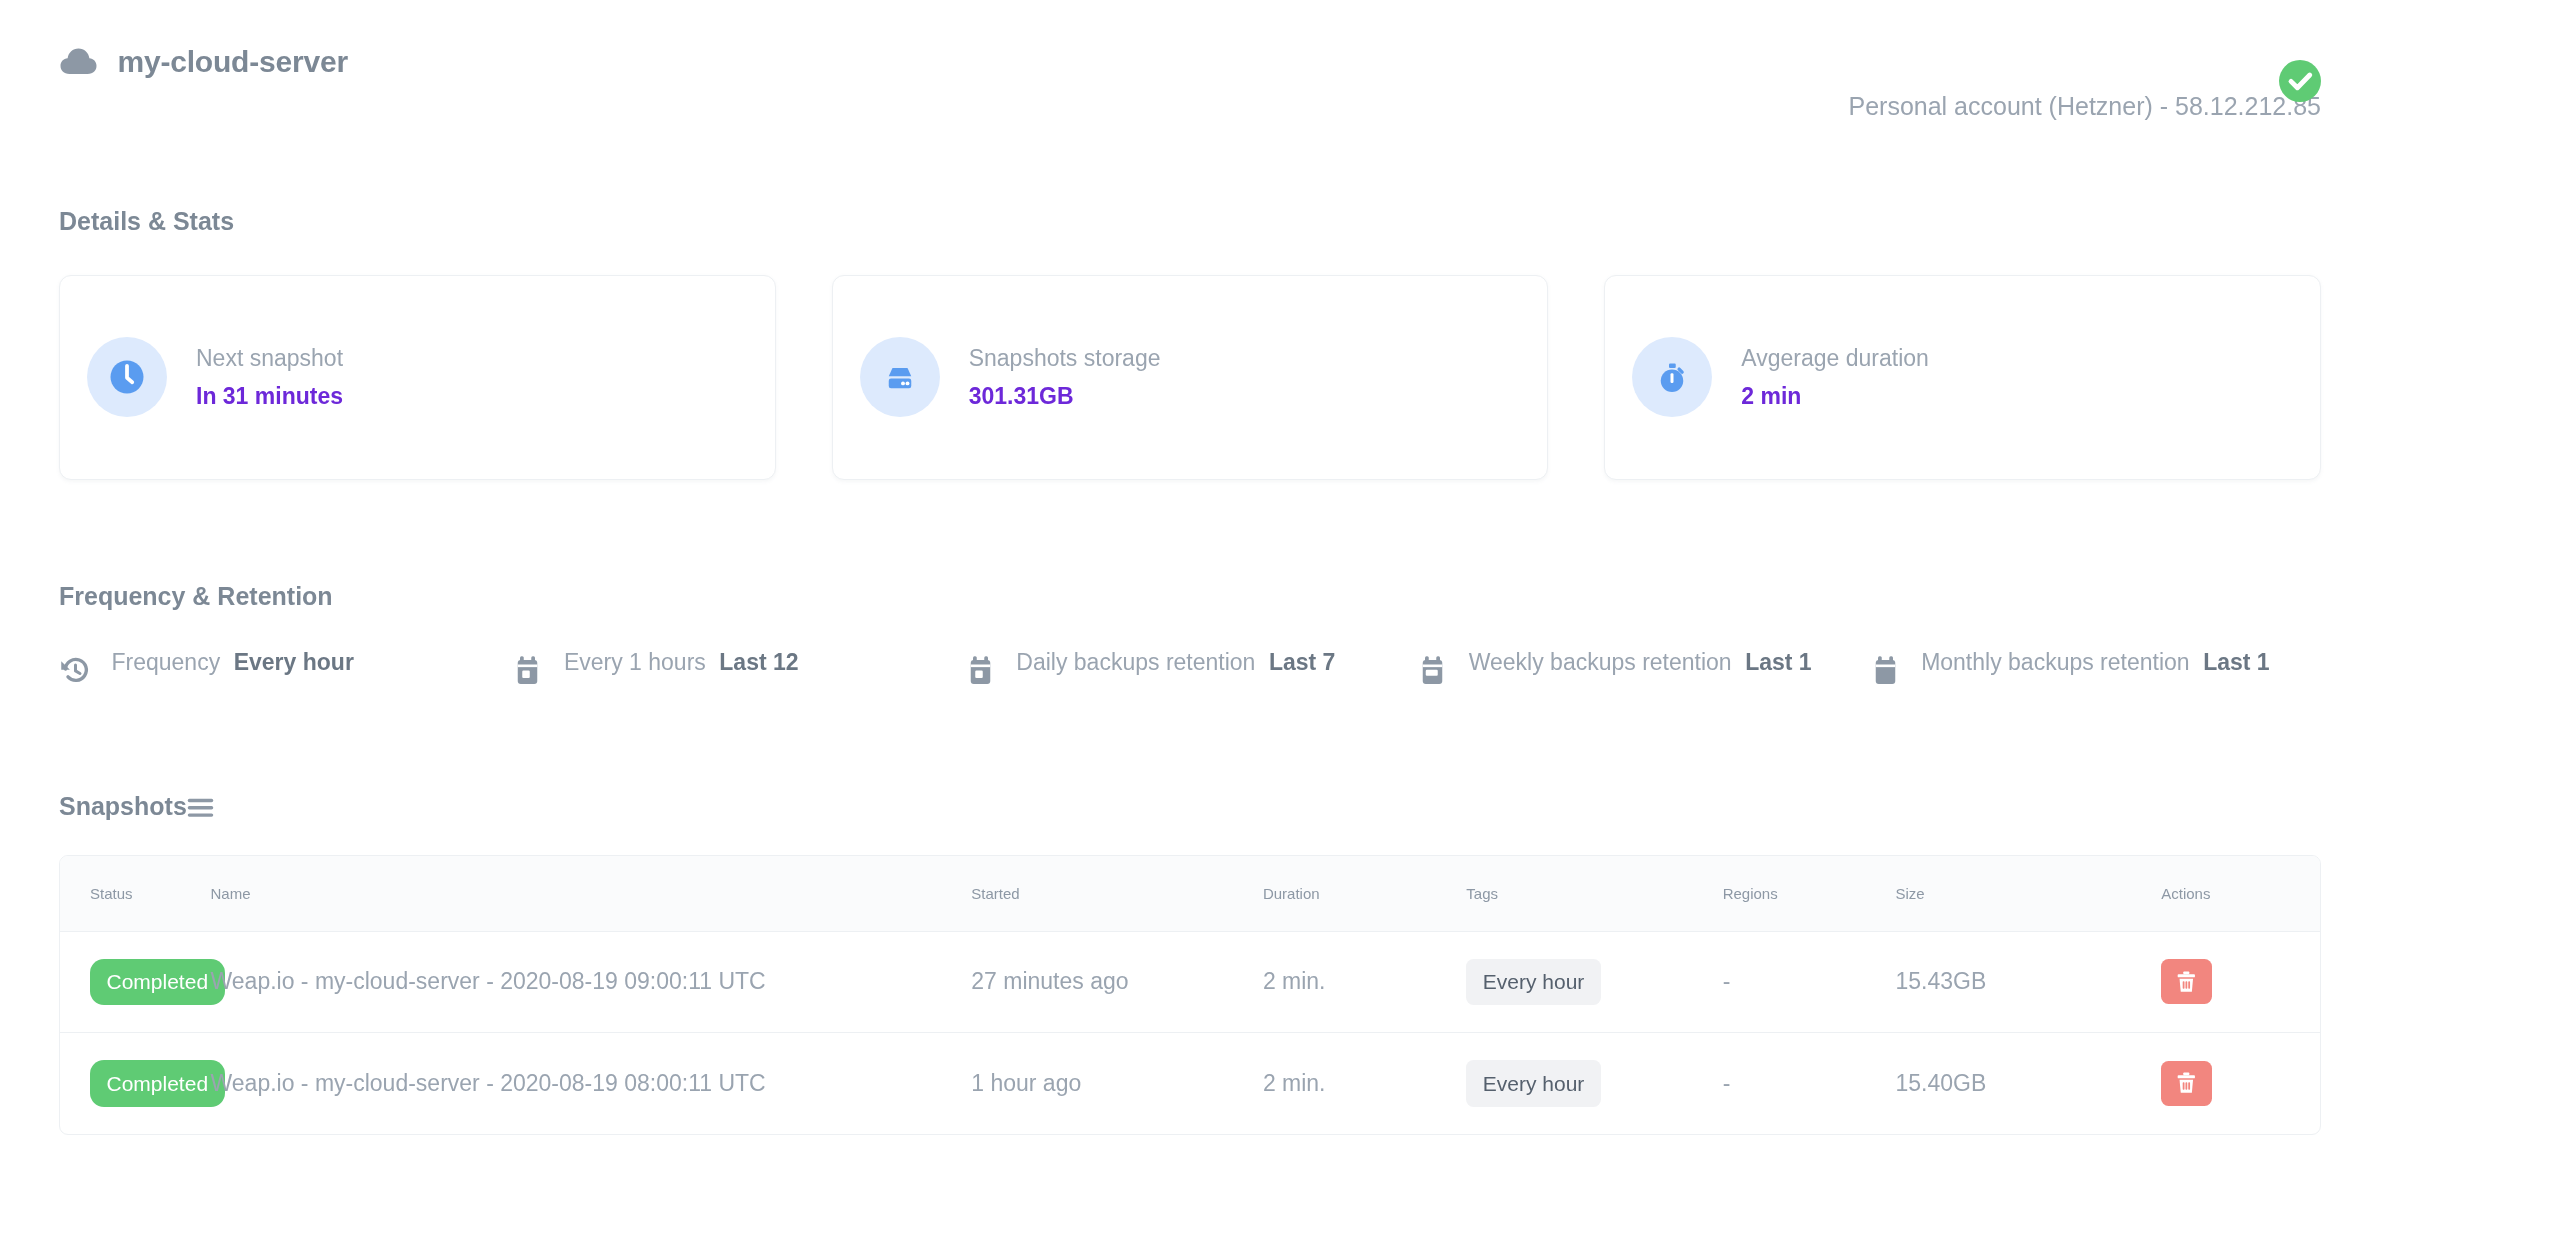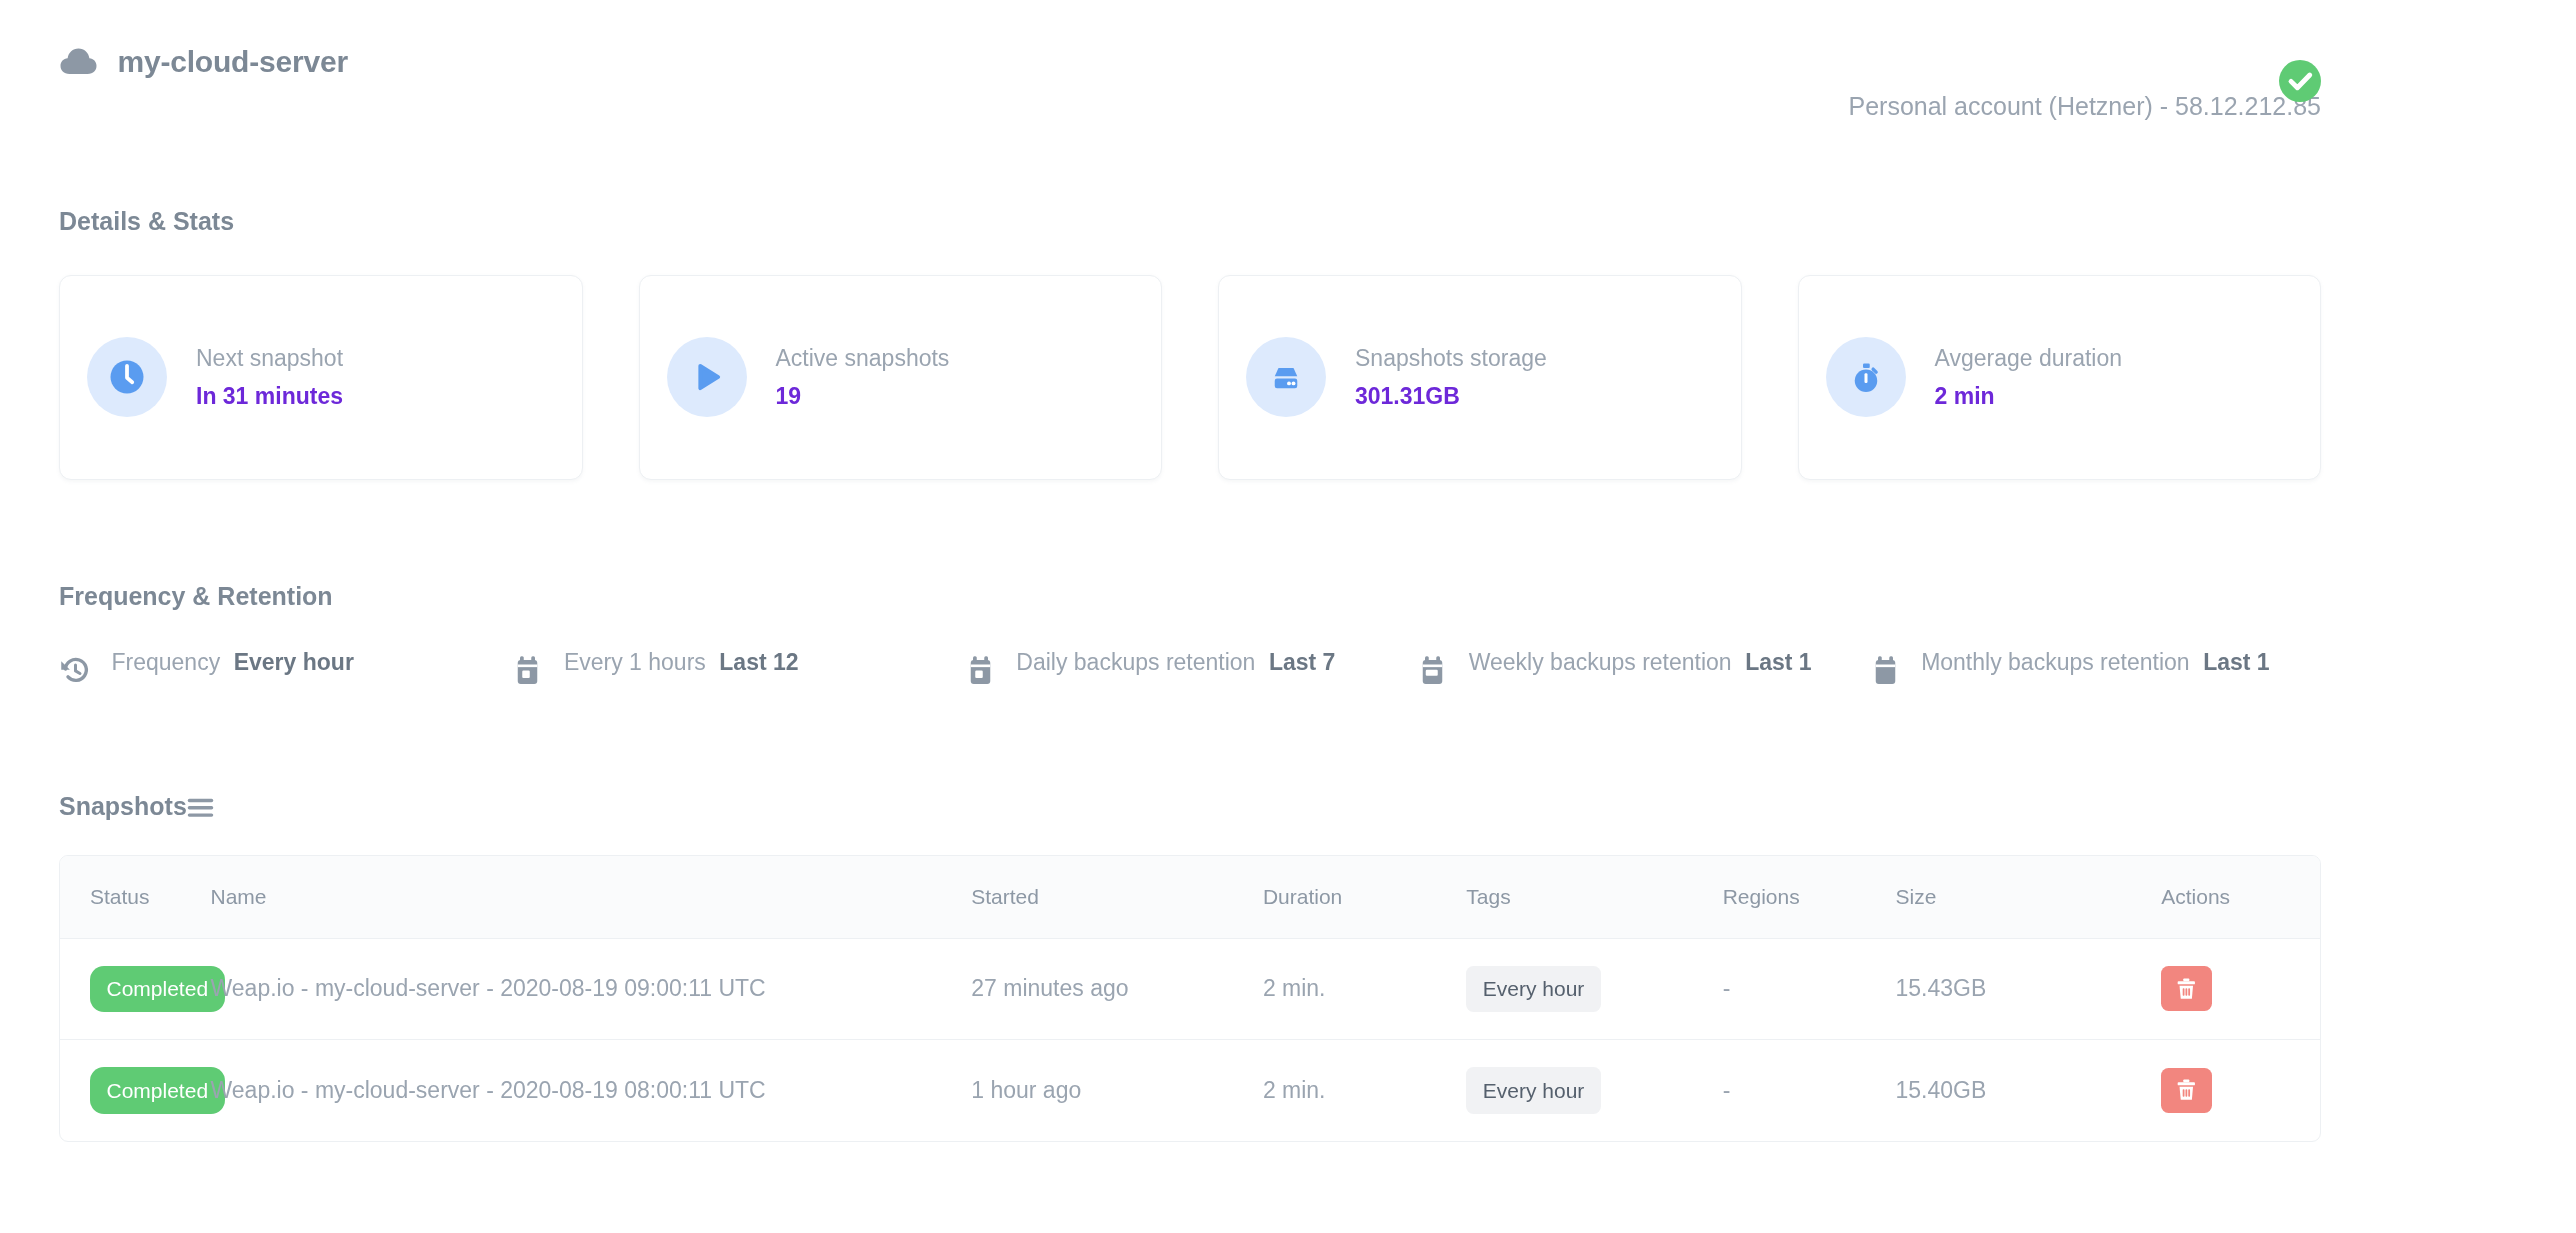--- a/index.html
+++ b/index.html
@@ -142,21 +142,21 @@
     background: #ffffff;
   }
   table.snap-table {
     width: 100%;
     border-collapse: collapse;
     table-layout: fixed;
   }
   table.snap-table thead tr { background: #fafbfc; }
   table.snap-table th {
     text-align: left;
-    font-size: 21px;
+    font-size: 15px;
     font-weight: normal;
     color: #8d98a5;
     padding: 29px 0 29px 0;
     border-bottom: 1.5px solid #edf0f3;
   }
   table.snap-table td {
     padding: 27px 0;
     border-bottom: 1.5px solid #edf0f3;
     font-size: 23px;
     color: #9aa4b0;
@@ -244,31 +244,20 @@
           <circle cx="28" cy="28" r="22" fill="#5a9cf0"></circle>
           <path d="M28 13 L28 29 L35 35" fill="none" stroke="#ffffff" stroke-width="5" stroke-linecap="round" stroke-linejoin="round"></path>
         </svg>
       </span>
       <span class="stat-texts">
         <span class="stat-label">Next snapshot</span>
         <span class="stat-value">In 31 minutes</span>
       </span>
     </div>
 
-    <div class="stat-card">
-      <span class="stat-icon-wrap">
-        <svg viewBox="0 0 56 56" width="42" height="42" xmlns="http://www.w3.org/2000/svg">
-          <path d="M19 13 L43 28 L19 43 Z" fill="#5a9cf0" stroke="#5a9cf0" stroke-width="5" stroke-linejoin="round"></path>
-        </svg>
-      </span>
-      <span class="stat-texts">
-        <span class="stat-label">Active snapshots</span>
-        <span class="stat-value">19</span>
-      </span>
-    </div>
 
     <div class="stat-card">
       <span class="stat-icon-wrap">
         <svg viewBox="0 0 56 56" width="42" height="42" xmlns="http://www.w3.org/2000/svg">
           <path d="M18 16 H38 L43 27 H13 Z" fill="#5a9cf0"></path>
           <rect x="13" y="30" width="30" height="13" rx="3" fill="#5a9cf0"></rect>
           <circle cx="32" cy="36.5" r="2.6" fill="#ffffff"></circle>
           <circle cx="38" cy="36.5" r="2.6" fill="#ffffff"></circle>
         </svg>
       </span>

